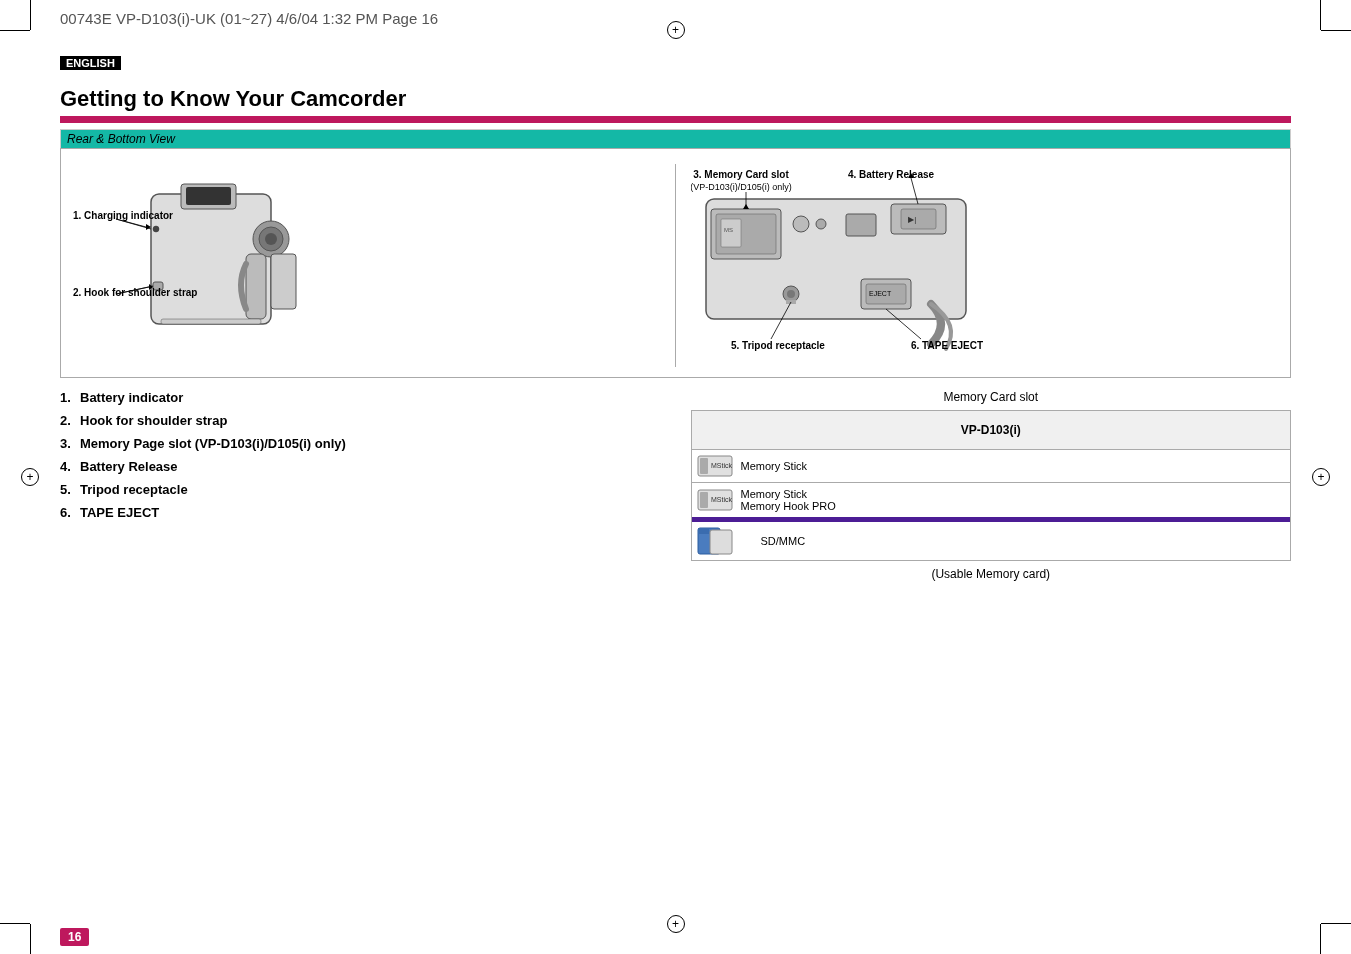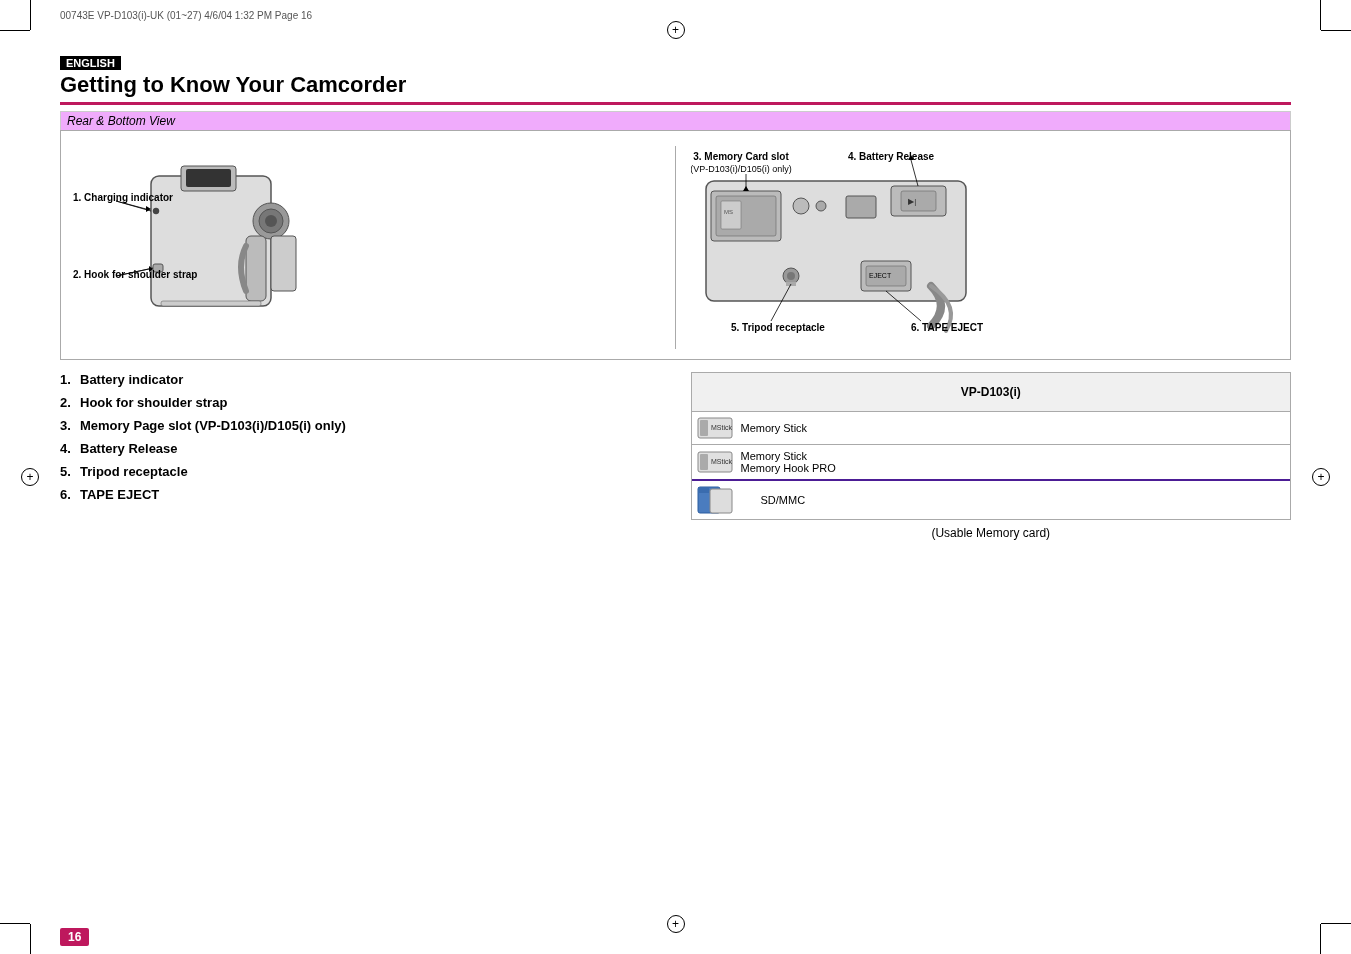--- a/index.html
+++ b/index.html
@@ -54,58 +54,58 @@
 
     
     .page-header {
       position: absolute;
       top: 10px;
       left: 60px;
       right: 60px;
       display: flex;
       align-items: center;
       justify-content: space-between;
-      font-size: 10px;
+      font-size: 15px;
       color: #555;
     }
 
     
     .main-content {
       position: absolute;
       top: 55px;
       left: 60px;
       right: 60px;
       bottom: 40px;
     }
 
     
     .english-label {
       display: inline-block;
       background: #000;
       color: #fff;
       font-size: 11px;
       font-weight: bold;
       padding: 1px 6px;
-      margin-bottom: 2px;
+      margin-bottom: 16px;
     }
 
     
     .page-title {
       font-size: 22px;
       font-weight: bold;
       margin-bottom: 6px;
-      border-bottom: 3px solid #be185d;
+      border-bottom: 7px solid #be185d;
       padding-bottom: 4px;
     }
 
     
     .section-label {
       font-style: italic;
       font-size: 12px;
-      background: #f0abfc;
+      background: #14b8a6;
       padding: 2px 6px;
       margin-bottom: 0;
       border: 1px solid #ccc;
       border-bottom: none;
       display: inline-block;
       width: 100%;
     }
 
     
     .diagram-box {
@@ -372,20 +372,21 @@
           <span class="item-text">Tripod receptacle</span>
         </li>
         <li>
           <span class="item-num">6.</span>
           <span class="item-text">TAPE EJECT</span>
         </li>
       </ol>
     </div>
 
     <div class="memory-card-section">
+      <div class="memory-card-title">Memory Card slot</div>
       <div class="memory-card-table">
 
         <div>
           <div class="mc-model">VP-D103(i)</div>
           <div class="mc-content">
             <svg width="36" height="22" viewBox="0 0 36 22">
               <rect x="1" y="1" width="34" height="20" rx="2" fill="#e0e0e0" stroke="#888" stroke-width="1"></rect>
               <rect x="3" y="3" width="8" height="16" rx="1" fill="#aaa"></rect>
               <text x="14" y="13" font-size="7" font-family="Arial" fill="#333">MStick</text>
             </svg>
@@ -398,21 +399,21 @@
             <svg width="36" height="22" viewBox="0 0 36 22">
               <rect x="1" y="1" width="34" height="20" rx="2" fill="#e0e0e0" stroke="#888" stroke-width="1"></rect>
               <rect x="3" y="3" width="8" height="16" rx="1" fill="#aaa"></rect>
               <text x="14" y="13" font-size="7" font-family="Arial" fill="#333">MStick</text>
             </svg>
             <div style="font-size:11px;">
               <div>Memory Stick</div>
               <div>Memory Hook PRO</div>
             </div>
           </div>
-          <div class="mc-content" style="border-top:2px solid #4c1d95;gap:28px;">
+          <div class="mc-content" style="border-top:5px solid #4c1d95;gap:28px;">
             <svg width="36" height="28" viewBox="0 0 36 28">
 
               <rect x="1" y="1" width="22" height="26" rx="2" fill="#4a7cbf" stroke="#2a5c9f" stroke-width="1"></rect>
               <polygon points="1,1 12,1 12,7 1,7" fill="#3a6caf"></polygon>
 
               <rect x="13" y="3" width="22" height="24" rx="2" fill="#ddd" stroke="#888" stroke-width="1"></rect>
             </svg>
             <span style="font-size:11px;">SD/MMC</span>
           </div>
         </div>

